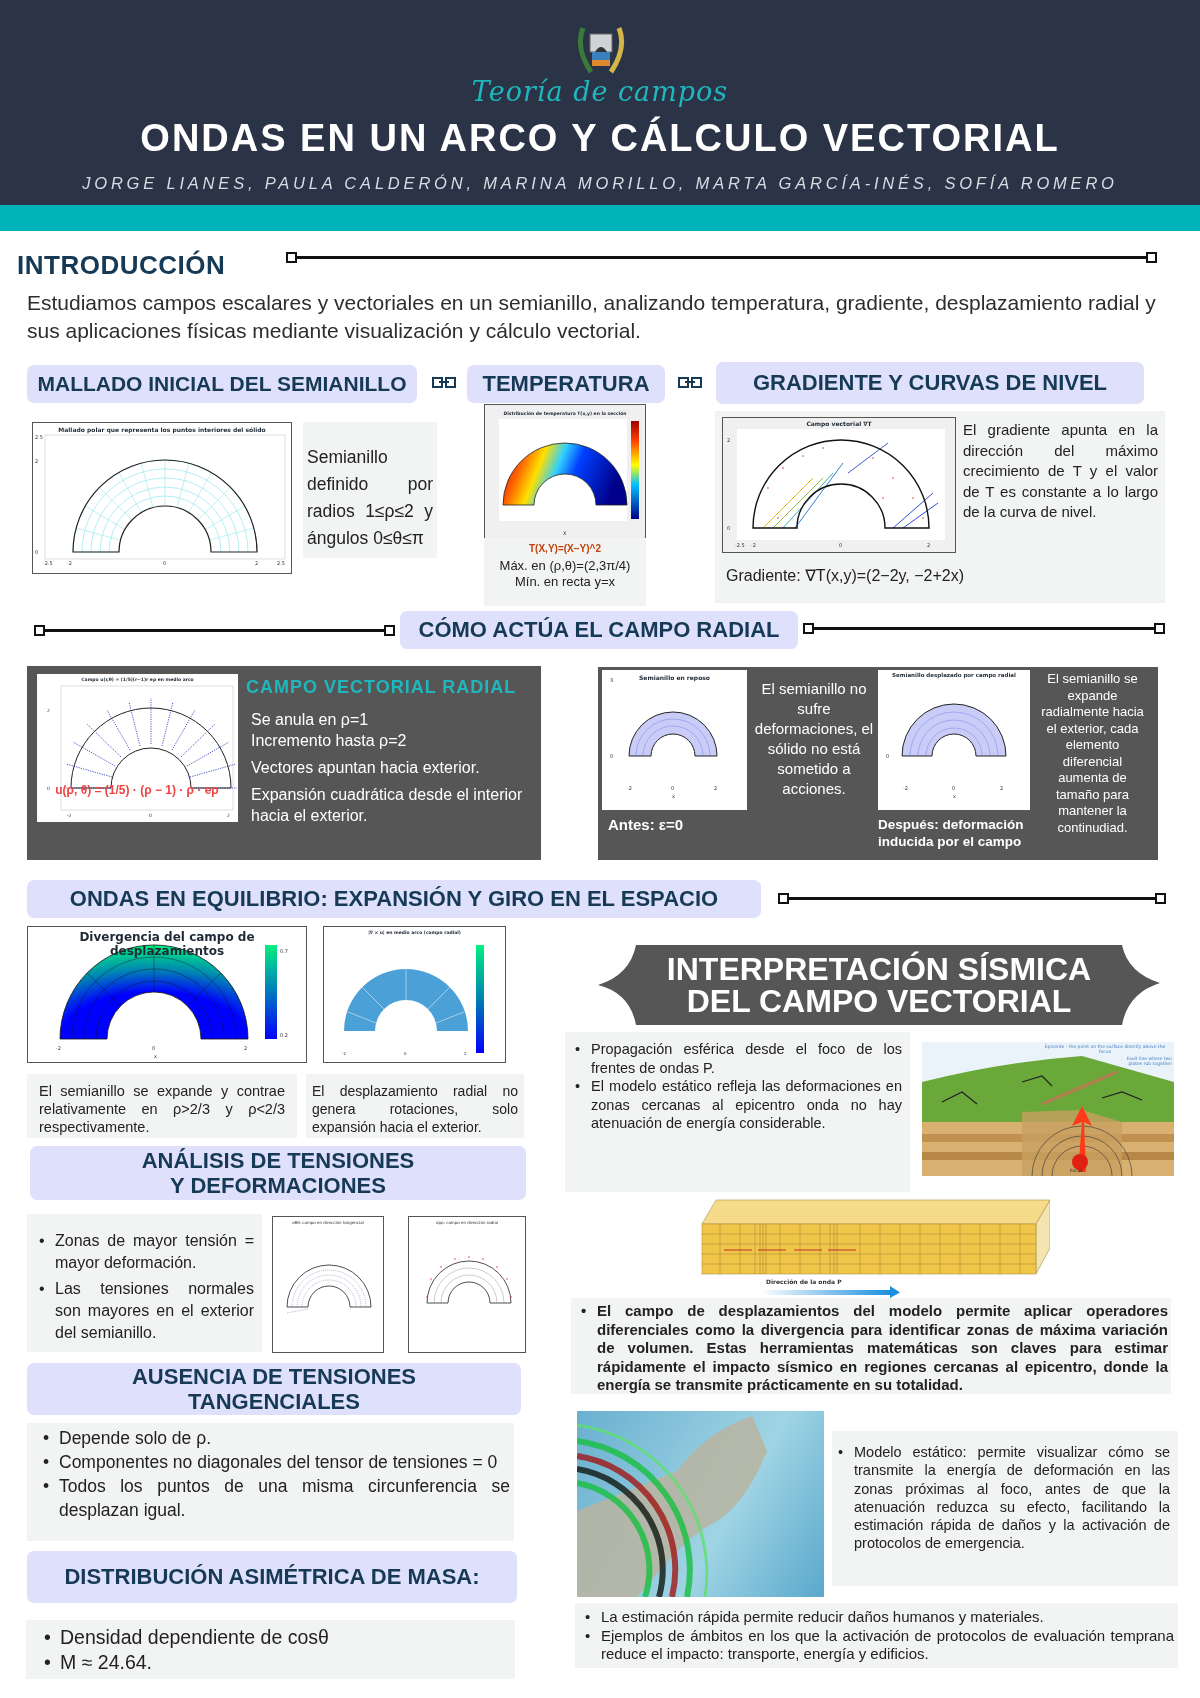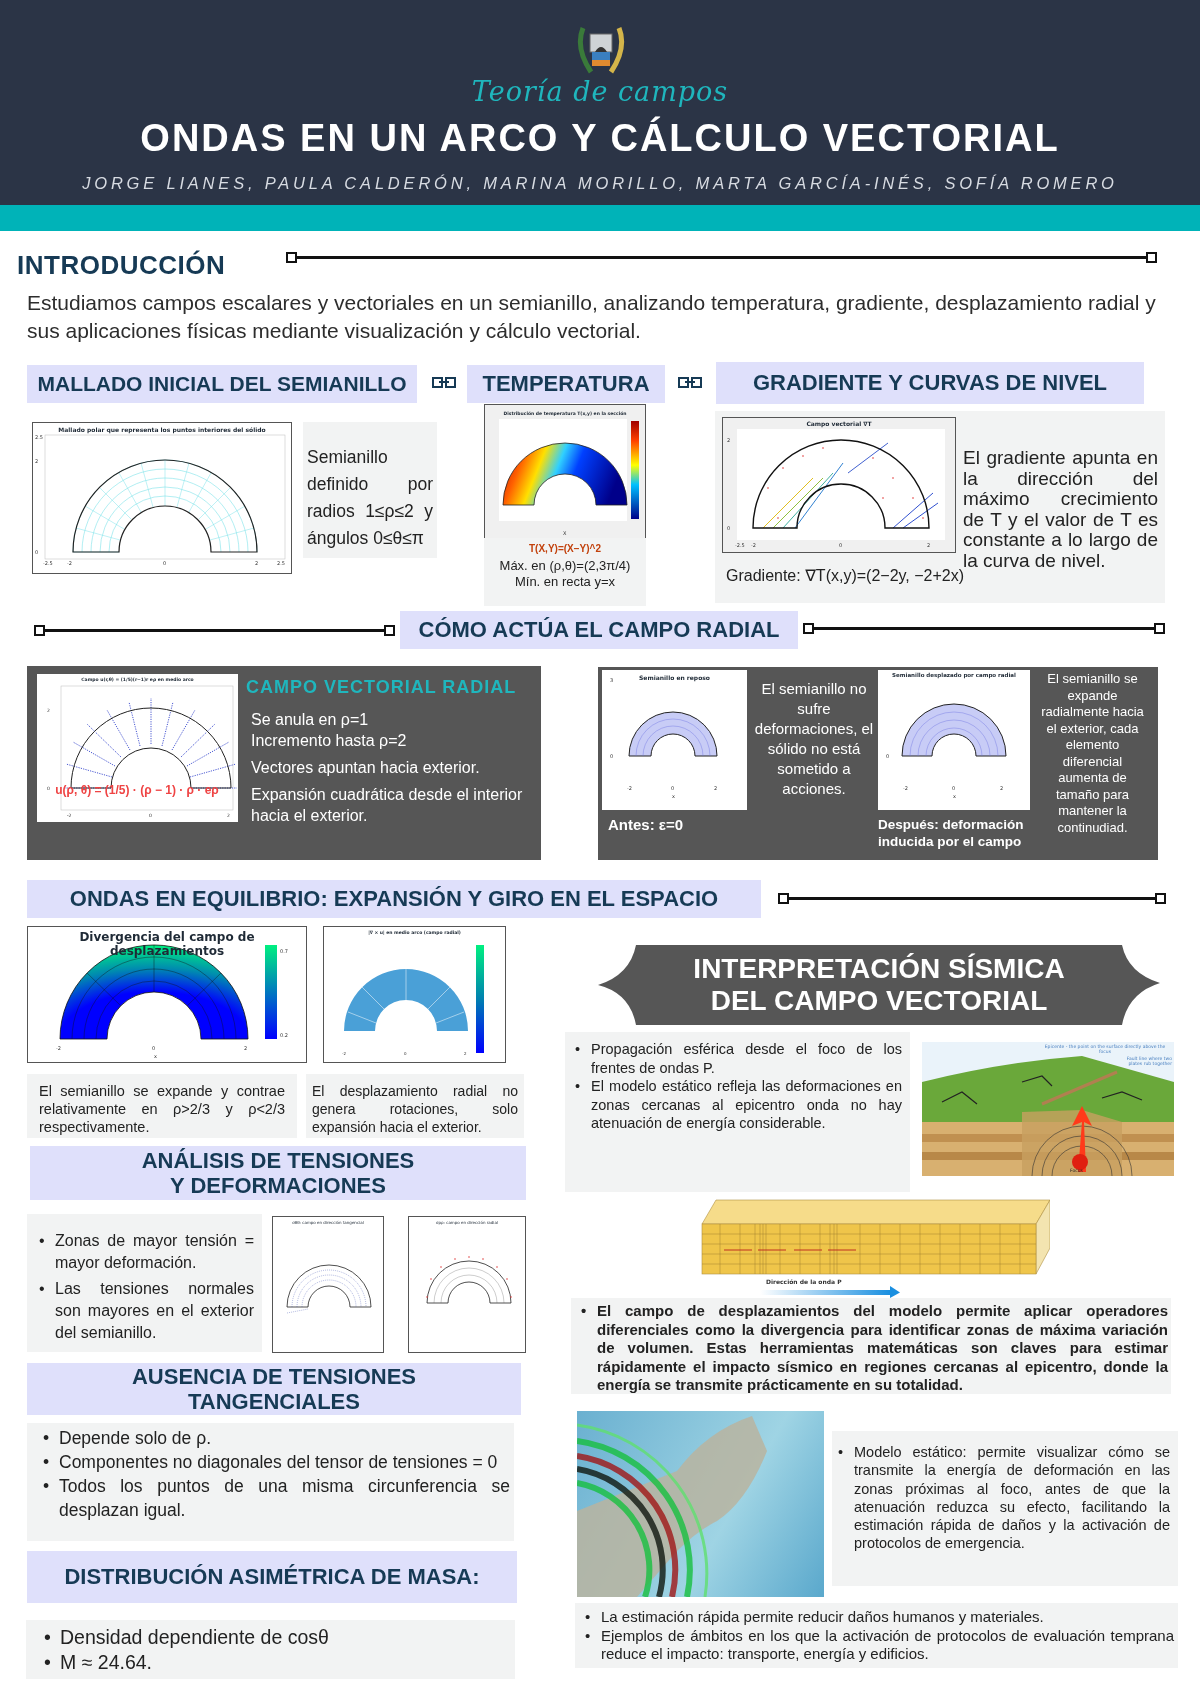--- a/index.html
+++ b/index.html
@@ -14,21 +14,21 @@
   .authors{left:0;top:174px;width:1200px;text-align:center;font-family:"Liberation Sans",sans-serif;font-style:italic;font-size:16.5px;color:#d7dbe2;letter-spacing:3.8px;}
 
   .h-intro{left:17px;top:250px;font-family:"Liberation Sans",sans-serif;font-weight:bold;font-size:26px;color:#163a55;letter-spacing:0.5px;}
   .intro-text{left:27px;top:289px;width:1150px;font-family:"Liberation Sans",sans-serif;font-size:21px;line-height:28px;color:#2d2d2d;}
 
   .line{height:3px;background:#111;}
   .line::before,.line::after{content:"";position:absolute;top:-4px;width:7px;height:7px;border:2px solid #111;background:#fff;}
   .line::before{left:-8px;}
   .line::after{right:-8px;}
 
-  .sec{background:#dfe0fb;color:#163a55;font-family:"Liberation Sans",sans-serif;font-weight:bold;display:flex;align-items:center;justify-content:center;text-align:center;}
+  .sec{background:#dfe0fb;color:#163a55;font-family:"Liberation Sans",sans-serif;font-weight:bold;display:flex;align-items:center;justify-content:center;text-align:center;border-radius:7px;}
   .link{width:28px;height:12px;}
   .link::before,.link::after{content:"";position:absolute;top:1px;width:7px;height:7px;border:2px solid #163a55;}
   .link::before{left:2px;} .link::after{right:2px;}
   .link span{position:absolute;left:9px;top:5px;width:10px;height:2px;background:#163a55;}
 
   .panel{background:#f2f3f3;}
   .plot{background:#fff;border:1.5px solid #555;}
   .text{font-family:"Liberation Sans",sans-serif;color:#222;}
   .dark{background:#565656;}
   .white{color:#fff;}
@@ -172,21 +172,21 @@
     <g font-size="5" fill="#333">
         <text x="12" y="129">-2.5</text>
         <text x="28" y="129">-2</text>
         <text x="116" y="129">0</text>
         <text x="204" y="129">2</text>
         <text x="4" y="112">0</text>
         <text x="4" y="24">2</text>
       </g>
   </svg>
 </div>
-<div class="abs text" style="left:963px;top:448px;width:195px;font-size:19px;line-height:20.5px;text-align:justify;">El gradiente apunta en la dirección del máximo crecimiento de T y el valor de T es constante a lo largo de la curva de nivel.</div>
+<div class="abs text" style="left:963px;top:420px;width:195px;font-size:15px;line-height:20.5px;text-align:justify;">El gradiente apunta en la dirección del máximo crecimiento de T y el valor de T es constante a lo largo de la curva de nivel.</div>
 <div class="abs text" style="left:726px;top:566px;font-size:16px;">Gradiente:  ∇T(x,y)=(2−2y, −2+2x)</div>
 
 <div class="abs line" style="left:42px;top:629px;width:345px;"></div>
 <div class="abs sec" style="left:400px;top:611px;width:398px;height:38px;font-size:22px;">CÓMO ACTÚA EL CAMPO RADIAL</div>
 <div class="abs line" style="left:811px;top:627px;width:346px;"></div>
 
 <div class="abs dark" style="left:27px;top:666px;width:514px;height:194px;"></div>
 <div class="abs plot" style="left:37px;top:674px;width:201px;height:148px;border:none;">
   <div style="position:absolute;left:0;top:3px;width:100%;text-align:center;font-size:4.5px;font-weight:bold;">Campo u(r,θ) = (1/5)(r−1)r eρ en medio arco</div>
   <svg width="201" height="148" viewBox="0 0 201 148">
@@ -394,21 +394,21 @@
   <ul class="b">
     <li>Densidad dependiente de cosθ</li>
     <li>M ≈ 24.64.</li>
   </ul>
 </div>
 
 <div class="abs" style="left:598px;top:943px;width:562px;height:84px;">
   <svg width="562" height="84" viewBox="0 0 562 84" style="position:absolute;left:0;top:0;">
     <path d="M38 2 L524 2 Q530 30 562 40 Q530 50 524 82 L38 82 Q32 50 0 42 Q32 32 38 2 Z" fill="#565656"></path>
   </svg>
-  <div style="position:absolute;left:0;top:10px;width:562px;text-align:center;font-family:'Liberation Sans',sans-serif;font-weight:bold;font-size:28px;line-height:32px;color:#fff;">
+  <div style="position:absolute;left:0;top:10px;width:562px;text-align:center;font-family:'Liberation Sans',sans-serif;font-weight:bold;font-size:32px;line-height:32px;color:#fff;">
     <div>INTERPRETACIÓN SÍSMICA</div>
     <div>DEL CAMPO VECTORIAL</div>
   </div>
 </div>
 
 <div class="abs panel text" style="left:565px;top:1032px;width:345px;height:160px;padding:8px 8px 0 6px;font-size:14.5px;line-height:18.5px;">
   <ul class="b">
     <li>Propagación esférica desde el foco de los frentes de ondas P.</li>
     <li>El modelo estático refleja las deformaciones en zonas cercanas al epicentro onda no hay atenuación de energía considerable.</li>
   </ul>

